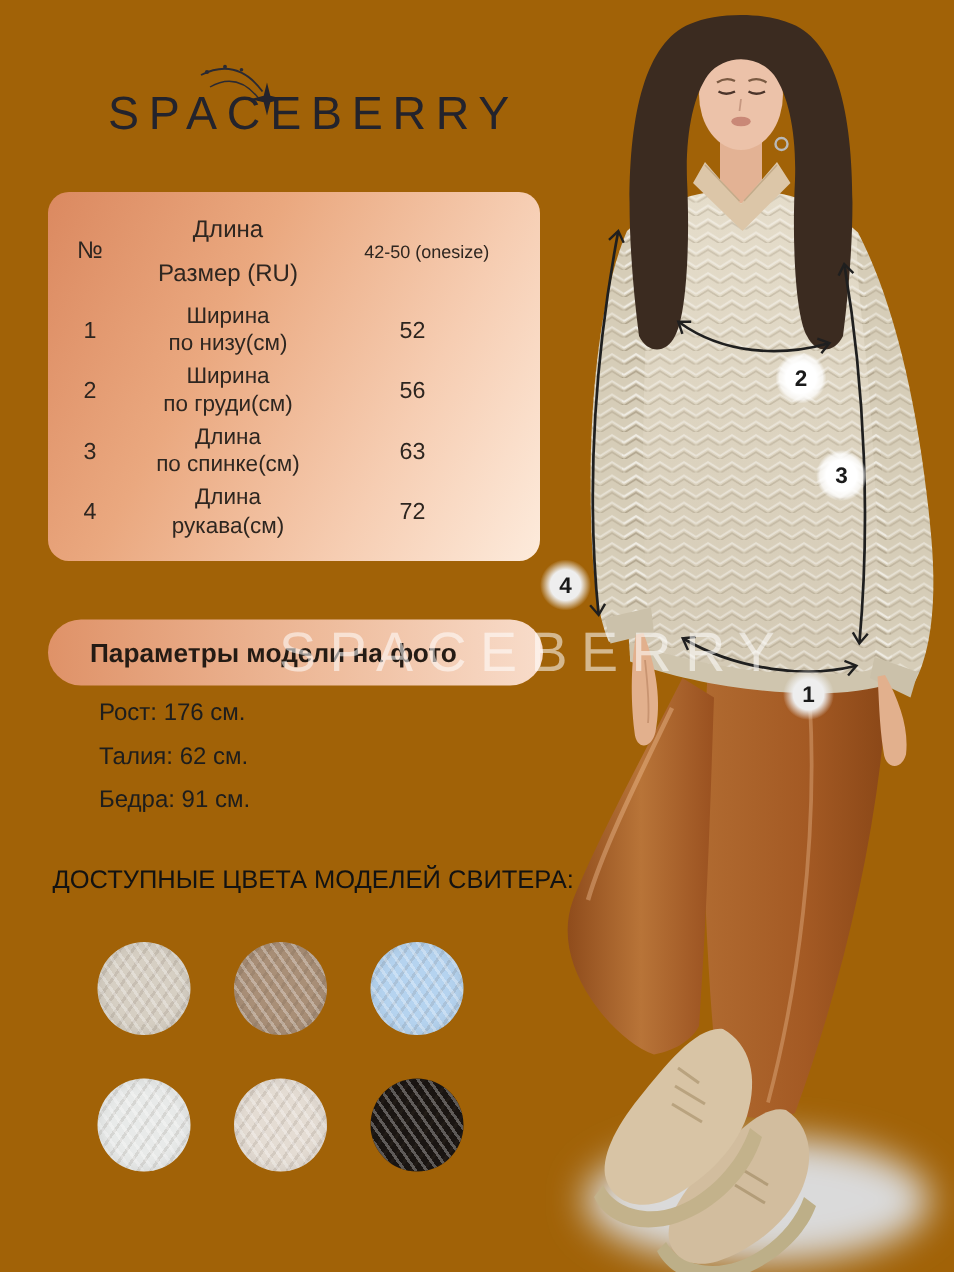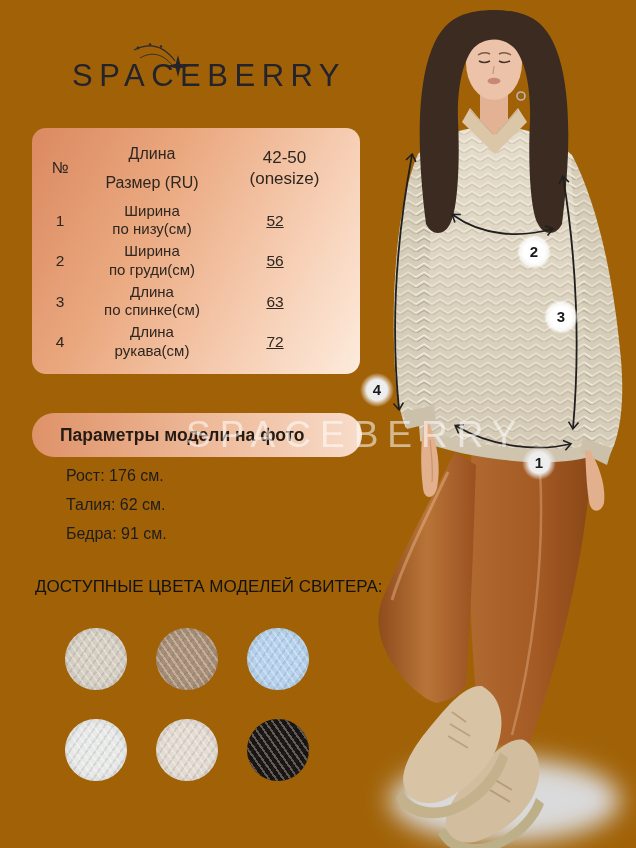--- a/index.html
+++ b/index.html
@@ -13,22 +13,22 @@
 
   
   .size-table{position:absolute;left:32px;top:128px;width:328px;height:246px;border-radius:14px;
         background:linear-gradient(118deg,#db8960 0%,#eaa87f 35%,#f6cdb2 70%,#fdebdc 100%);
         display:grid;grid-template-columns:56px 128px 1fr;grid-template-rows:64px repeat(4,1fr);
         align-items:center;box-sizing:border-box;padding:8px 0 12px 0;color:#2e2620;}
   .size-table .cell{text-align:center;font-size:15px;line-height:1.25;}
   .size-table .head{font-size:16px;}
   .size-table .head2{display:flex;flex-direction:column;gap:9px;}
   .size-table .num{font-size:15.5px;}
-  .size-table .val{font-size:15.5px;padding-right:26px;text-decoration:underline;}
-  .size-table .hval{font-size:17px;padding-right:26px;margin-left:19px;}
+  .size-table .val{font-size:15.5px;padding-right:26px;}
+  .size-table .hval{font-size:12px;padding-right:26px;margin-left:19px;}
 
   
   .params-bar{position:absolute;left:32px;top:413px;width:330px;height:44px;border-radius:22px;
         background:linear-gradient(90deg,#df9268 0%,#eebb9b 55%,#f8dcca 100%);
         display:flex;align-items:center;padding-left:28px;box-sizing:border-box;
         font-size:17.5px;font-weight:700;color:#241b14;}
   .params-list{position:absolute;left:66px;top:467px;display:flex;flex-direction:column;gap:11px;
         font-size:16px;color:#1d1d1d;}
 
   

